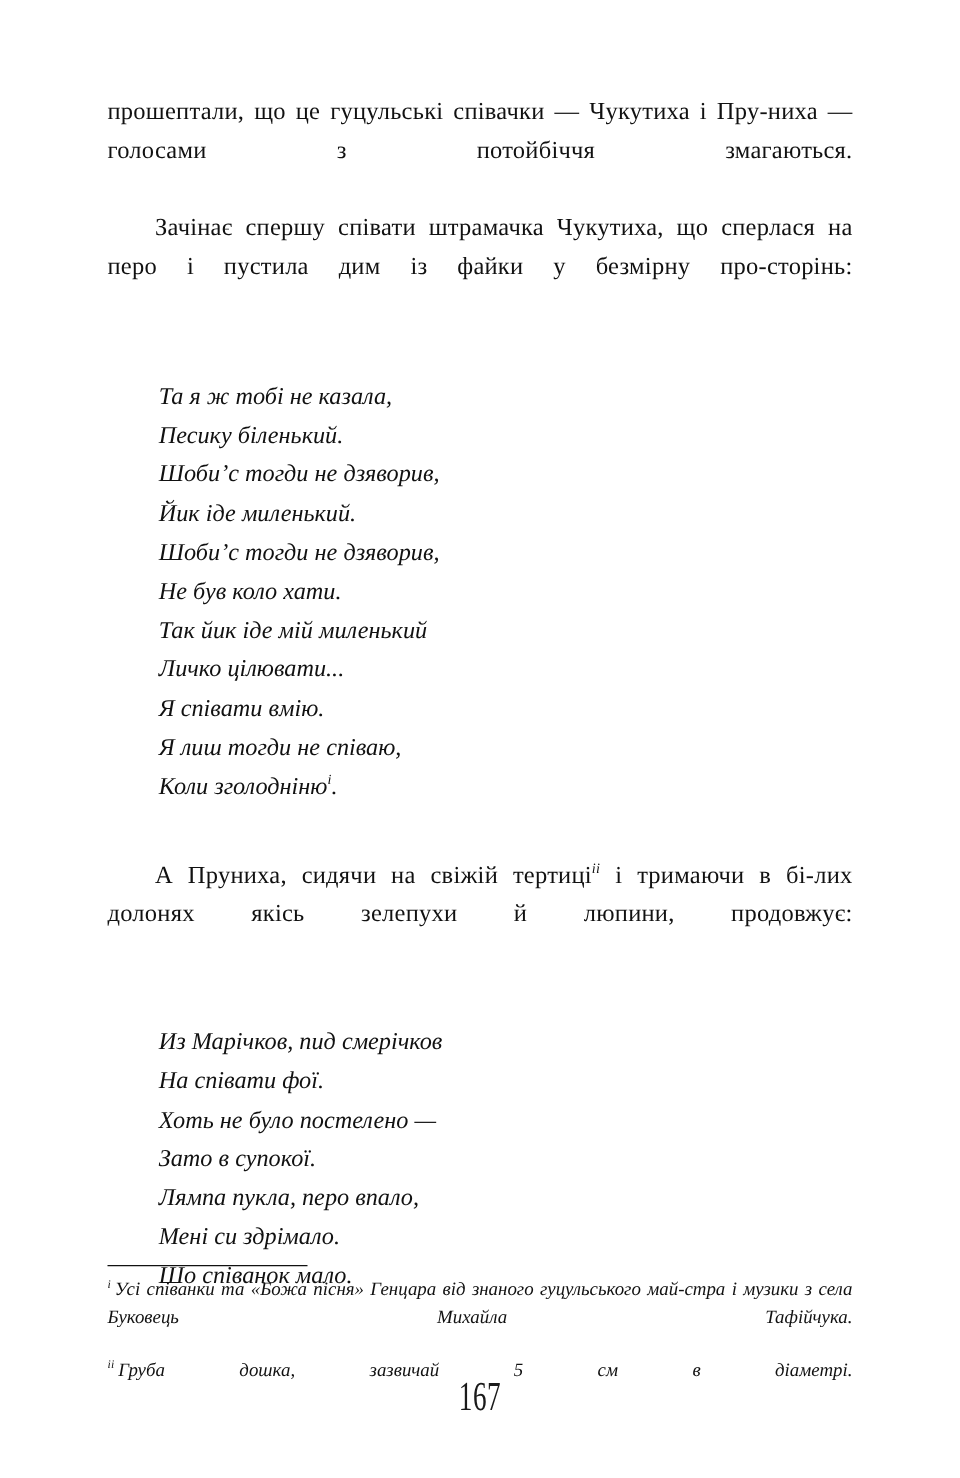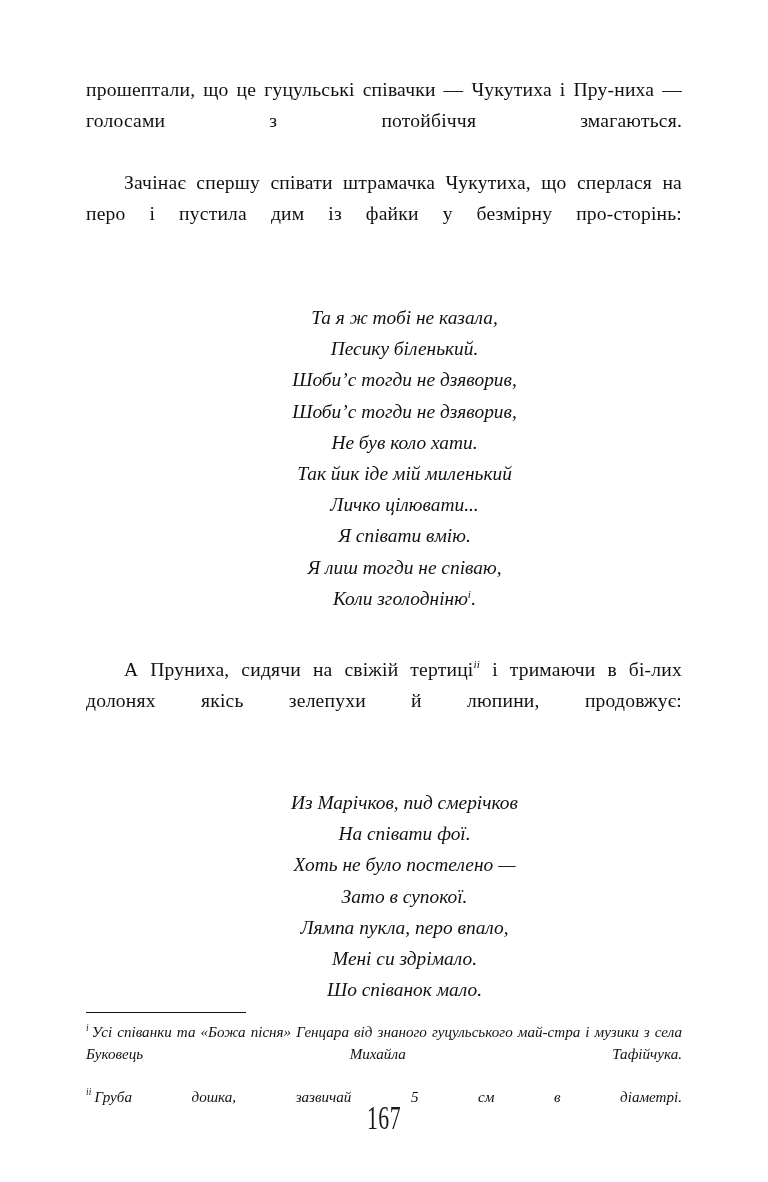--- a/index.html
+++ b/index.html
@@ -61,21 +61,20 @@
 
   
   .verse {
     margin: 0;
     padding: 0;
     list-style: none;
     font-style: italic;
     font-size: 19.4px;
     line-height: 31.2px;
     padding-left: 41px;
-    text-align: center;
   }
   .verse li {
     white-space: pre-wrap;
   }
 
   .gap-before-verse-1 { height: 42px; }
   .gap-after-verse-1  { height: 40px; }
   .gap-before-verse-2 { height: 40px; }
 
   
@@ -137,20 +136,21 @@
     <p class="body-par">прошептали, що це гуцульські співачки — Чукутиха і Пру-ниха — голосами з потойбіччя змагаються.</p>
 
     <p class="body-par indent">Зачінає спершу співати штрамачка Чукутиха, що сперлася на перо і пустила дим із файки у безмірну про-сторінь:</p>
 
     <div class="gap-before-verse-1"></div>
 
     <ul class="verse">
       <li>Та я ж тобі не казала,</li>
       <li>Песику біленький.</li>
       <li>Шоби’с тогди не дзяворив,</li>
+      <li>Йик іде миленький.</li>
       <li>Шоби’с тогди не дзяворив,</li>
       <li>Не був коло хати.</li>
       <li>Так йик іде мій миленький</li>
       <li>Личко цілювати...</li>
       <li>Я співати вмію.</li>
       <li>Я лиш тогди не співаю,</li>
       <li><span>Коли зголодніню</span><sup class="fn">i</sup><span>.</span></li>
     </ul>
 
     <div class="gap-after-verse-1"></div>

